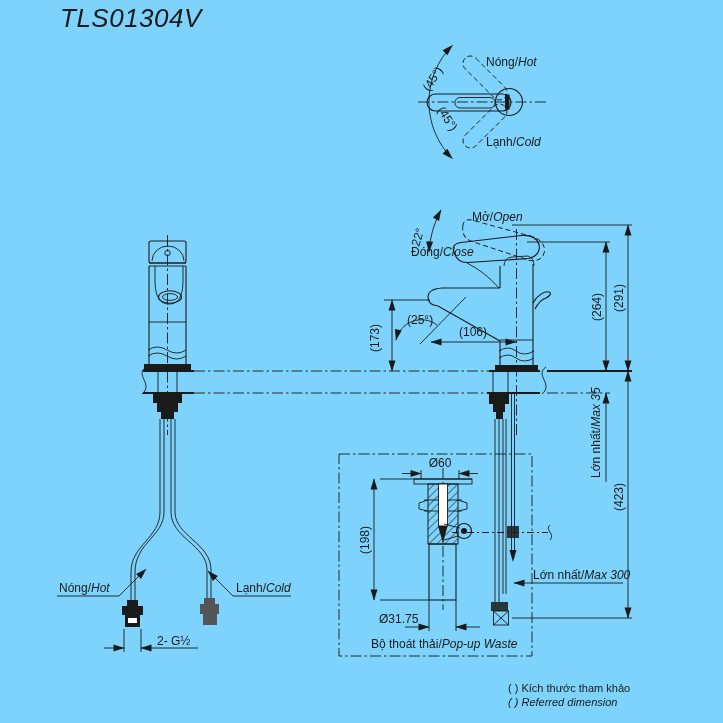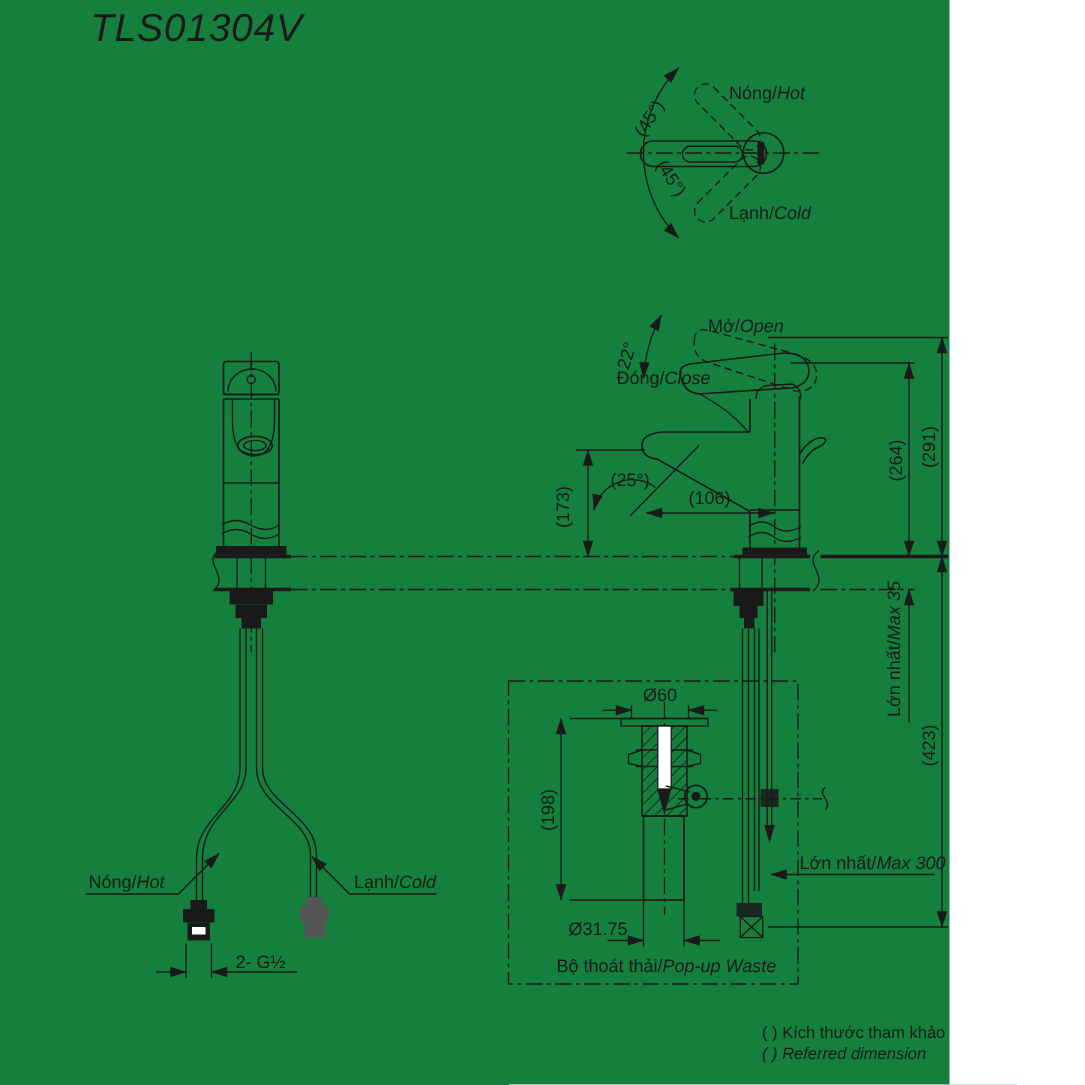--- a/index.html
+++ b/index.html
@@ -1,16 +1,16 @@
 <!DOCTYPE html>
 <html><head>
 <meta charset="utf-8">
 <style>
   html,body{margin:0;padding:0;background:#fff;}
-  #canvas{position:relative;width:633px;height:723px;background:#15803d;overflow:hidden;
+  #canvas{position:relative;width:723px;height:723px;background:#7dd3fc;overflow:hidden;
           font-family:"Liberation Sans", sans-serif;}
   svg{display:block;}
   .ln{stroke:#1a1a1a;stroke-width:1.1;fill:none;stroke-linecap:butt;}
   .thin{stroke-width:0.9;}
   .thick{stroke-width:2.2;}
   .cl{stroke-dasharray:11 3 2.5 3;stroke-width:0.9;}
   .hid{stroke-dasharray:5 3;stroke-width:0.9;}
   .dim{stroke-width:0.9;}
   .fill{fill:#1a1a1a;stroke:none;}
   text{font-family:"Liberation Sans", sans-serif;font-size:12px;fill:#1a1a1a;}

